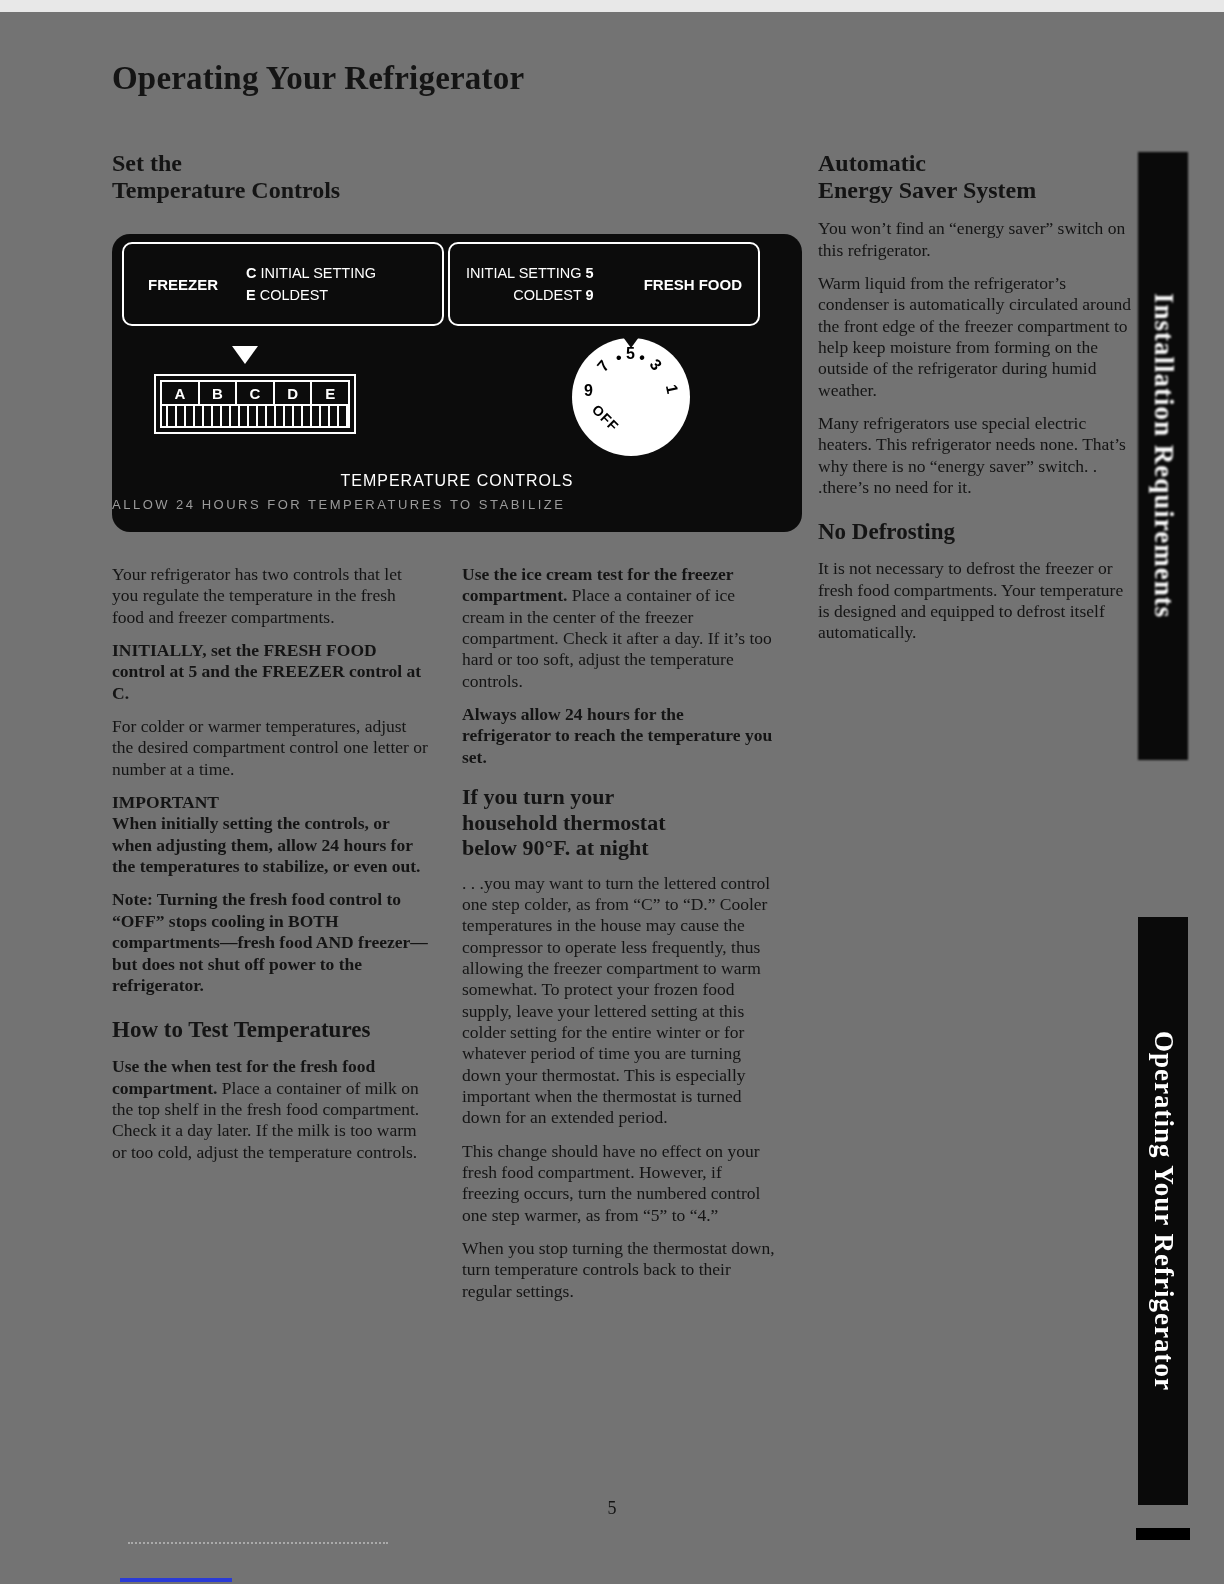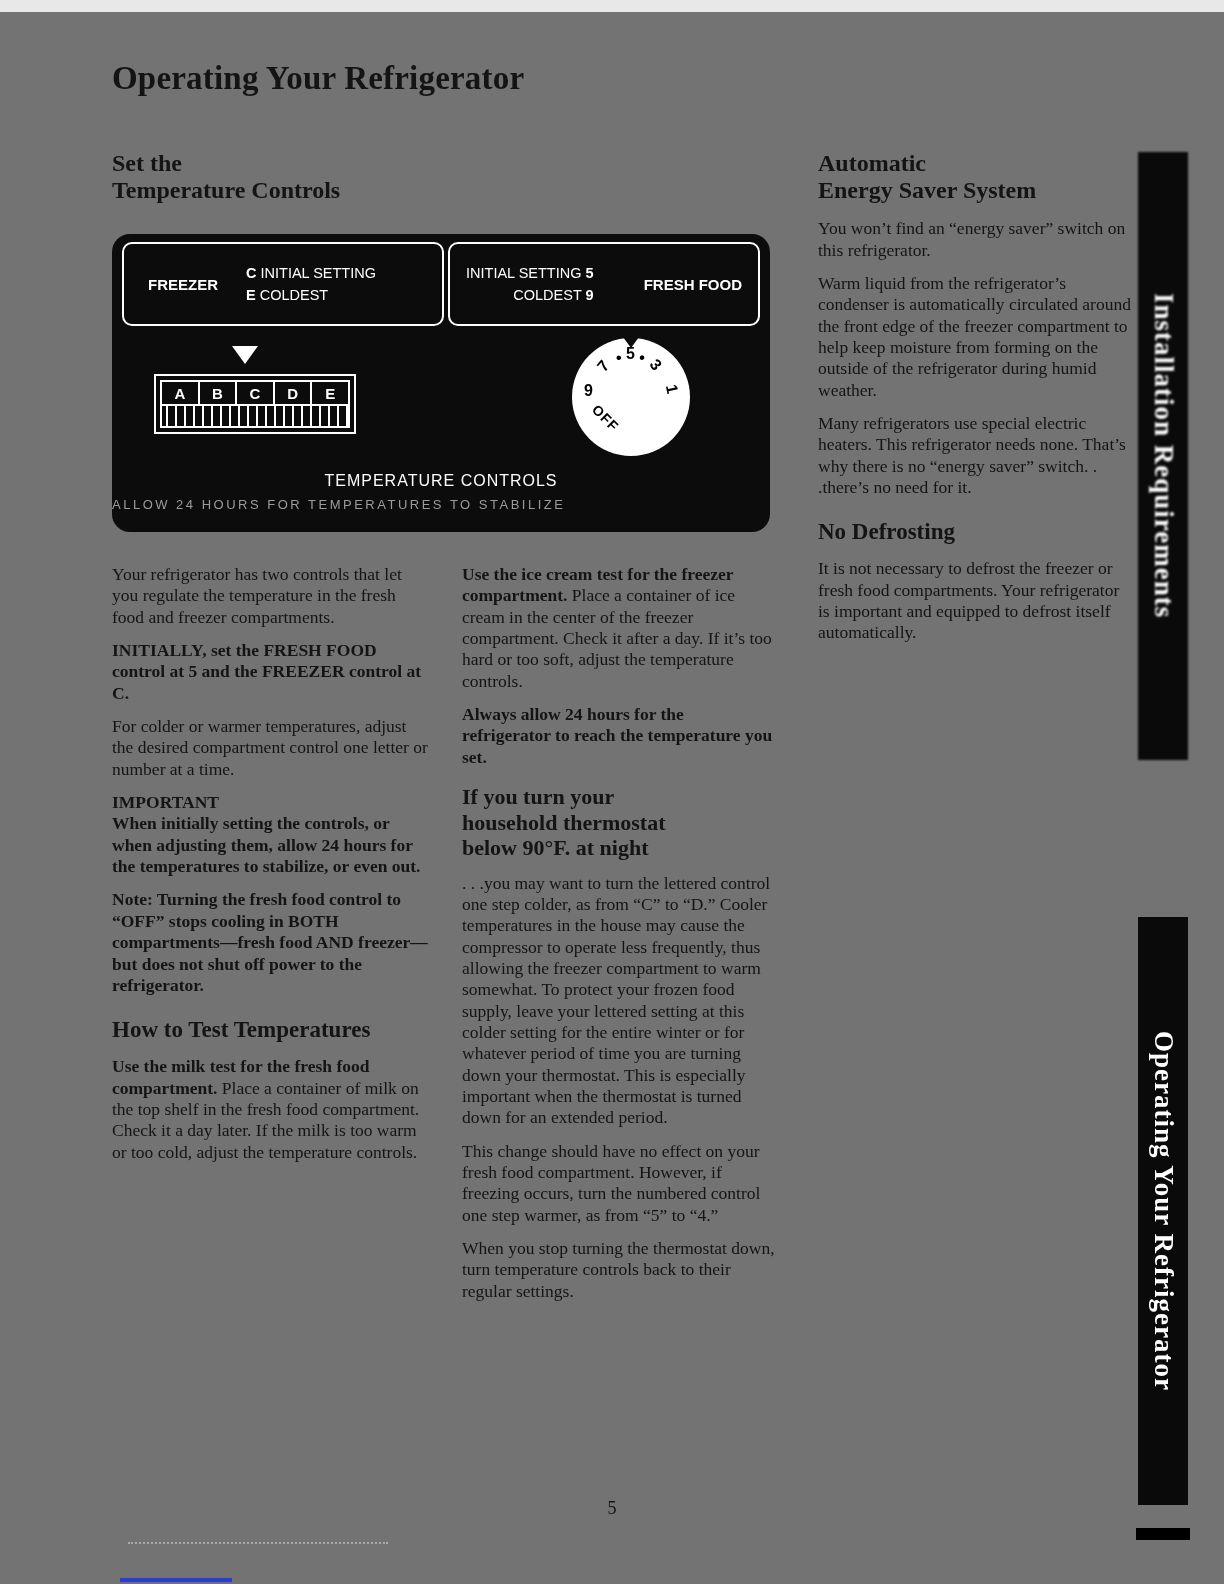--- a/index.html
+++ b/index.html
@@ -15,20 +15,21 @@
   .col-heading {
     font-size:24px; font-weight:bold; line-height:1.13; margin:0 0 14px;
   }
   .left-heading { position:absolute; left:112px; top:138px; width:330px; }
 
   
   .panel {
     position:absolute; left:112px; top:222px; width:658px; height:298px;
     background:#0c0c0c; border-radius:18px; color:#fff;
     font-family:"Liberation Sans", sans-serif;
+    padding-left:32px;
   }
   .hdr-box {
     position:absolute; top:8px; height:84px; box-sizing:border-box;
     border:2px solid #fff; border-radius:10px;
     display:flex; align-items:center;
   }
   .hdr-left  { left:10px;  width:322px; }
   .hdr-right { left:336px; width:312px; justify-content:space-between; padding:0 16px; }
   .hdr-label { font-weight:bold; font-size:15px; white-space:nowrap; }
   .hdr-left .hdr-label { margin-left:24px; margin-right:28px; }
@@ -181,21 +182,21 @@
   </div>
 
   <div class="col col-left">
     <p>Your refrigerator has two controls that let you regulate the temperature in the fresh food and freezer compartments.</p>
     <p class="b">INITIALLY, set the FRESH FOOD control at 5 and the FREEZER control at C.</p>
     <p>For colder or warmer temperatures, adjust the desired compartment control one letter or number at a time.</p>
     <p class="b"><span>IMPORTANT</span><br>
       <span>When initially setting the controls, or when adjusting them, allow 24 hours for the temperatures to stabilize, or even out.</span></p>
     <p class="b">Note: Turning the fresh food control to “OFF” stops cooling in BOTH compartments—fresh food AND freezer—but does not shut off power to the refrigerator.</p>
     <div class="subhead">How to Test Temperatures</div>
-    <p><span class="b">Use the milk test for the fresh food compartment.</span><span> Place a container of milk on the top shelf in the fresh food compartment. Check it a day later. If the milk is too warm or too cold, adjust the temperature controls.</span></p>
+    <p><span class="b">Use the when test for the fresh food compartment.</span><span> Place a container of milk on the top shelf in the fresh food compartment. Check it a day later. If the milk is too warm or too cold, adjust the temperature controls.</span></p>
   </div>
 
   <div class="col col-mid">
     <p><span class="b">Use the ice cream test for the freezer compartment.</span><span> Place a container of ice cream in the center of the freezer compartment. Check it after a day. If it’s too hard or too soft, adjust the temperature controls.</span></p>
     <p class="b">Always allow 24 hours for the refrigerator to reach the temperature you set.</p>
     <div class="midhead">
       <div>If you turn your</div>
       <div>household thermostat</div>
       <div>below 90°F. at night</div>
     </div>
@@ -206,21 +207,21 @@
 
   <div class="col col-right">
     <div class="col-heading">
       <div>Automatic</div>
       <div>Energy Saver System</div>
     </div>
     <p>You won’t find an “energy saver” switch on this refrigerator.</p>
     <p>Warm liquid from the refrigerator’s condenser is automatically circulated around the front edge of the freezer compartment to help keep moisture from forming on the outside of the refrigerator during humid weather.</p>
     <p>Many refrigerators use special electric heaters. This refrigerator needs none. That’s why there is no “energy saver” switch. . .there’s no need for it.</p>
     <div class="subhead">No Defrosting</div>
-    <p>It is not necessary to defrost the freezer or fresh food compartments. Your refrigerator is important and equipped to defrost itself automatically.</p>
+    <p>It is not necessary to defrost the freezer or fresh food compartments. Your temperature is designed and equipped to defrost itself automatically.</p>
   </div>
 
   <div class="sidebar sidebar-top">Installation Requirements</div>
   <div class="sidebar sidebar-bottom">Operating Your Refrigerator</div>
 
   <div class="dash"></div>
   <div class="scanline"></div>
   <div class="blueline"></div>
 
   <div class="pageno">5</div>

